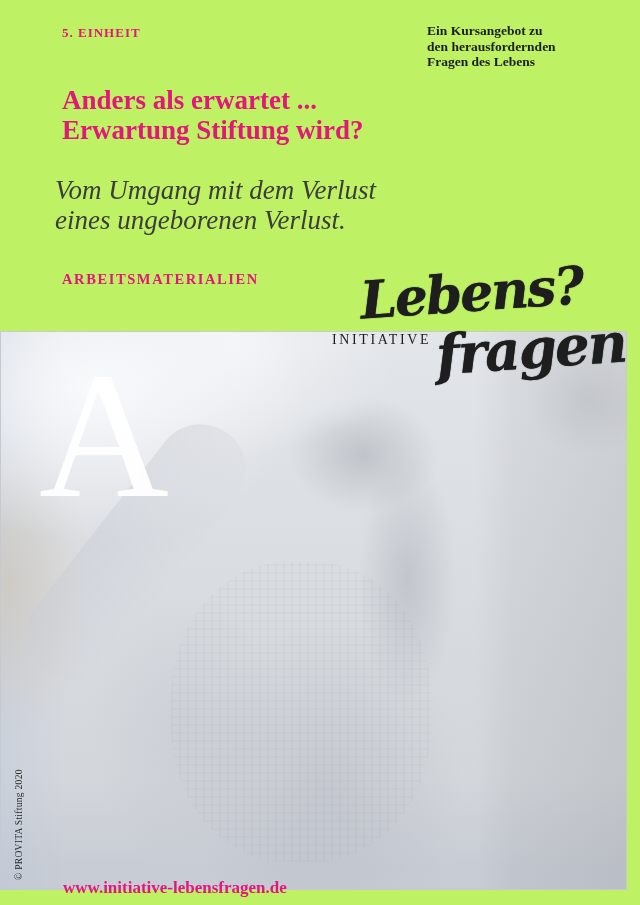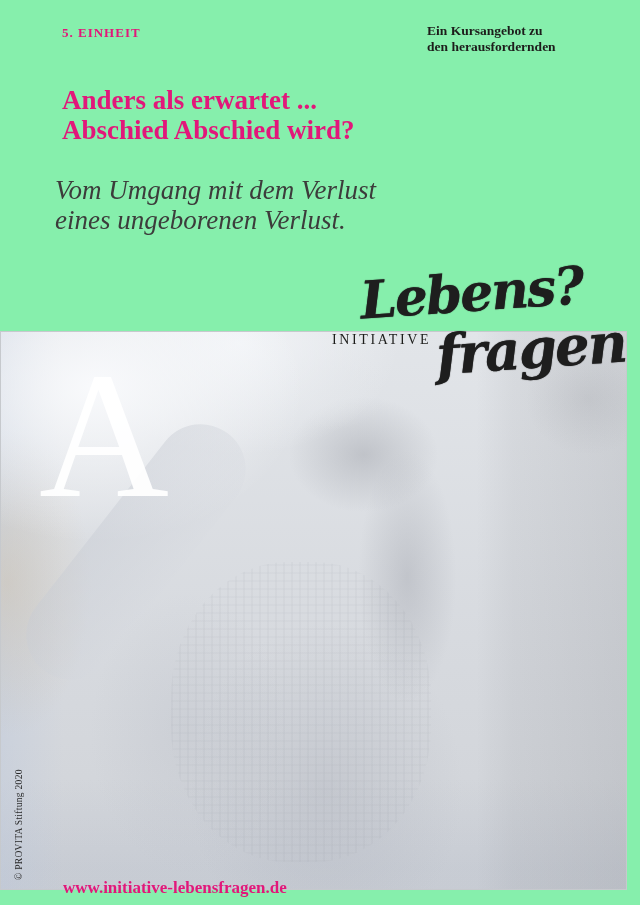--- a/index.html
+++ b/index.html
@@ -3,21 +3,21 @@
 <meta charset="utf-8">
 <style>
   :root{
     --pink:#e2177a;
     --ink:#1d1d1b;
     --gray-italic:#3c3c3b;
   }
   *{margin:0;padding:0;box-sizing:border-box;}
   html,body{background:#ffffff;}
   body{width:640px;height:905px;font-family:"Liberation Serif","DejaVu Serif",serif;}
-  .page{position:relative;width:640px;height:905px;background:#86efac;overflow:hidden;}
+  .page{position:relative;width:640px;height:905px;background:#bef264;overflow:hidden;}
 
   
   .unit-label{position:absolute;left:62px;top:25px;font-size:13px;font-weight:600;
     letter-spacing:1px;color:var(--pink);}
   .tagline{position:absolute;left:427px;top:23px;width:160px;font-size:13.5px;
     font-weight:700;line-height:15.5px;color:var(--ink);}
 
   
   .title{position:absolute;left:62px;top:85px;font-size:27px;font-weight:600;
     line-height:30px;color:var(--pink);}
@@ -75,32 +75,34 @@
 </head>
 <body>
 
 <div class="page">
 
   <div class="unit-label">5. EINHEIT</div>
 
   <div class="tagline">
     <div>Ein Kursangebot zu</div>
     <div>den herausfordernden</div>
+    <div>Fragen des Lebens</div>
   </div>
 
   <h1 class="title">
     <div>Anders als erwartet ...</div>
-    <div>Abschied Abschied wird?</div>
+    <div>Erwartung Stiftung wird?</div>
   </h1>
 
   <div class="subtitle">
     <div>Vom Umgang mit dem Verlust</div>
     <div>eines ungeborenen Verlust.</div>
   </div>
 
+  <div class="section-label">ARBEITSMATERIALIEN</div>
 
   <div class="photo">
     <div class="arm-shape"></div>
     <div class="knit-texture"></div>
     <div class="watermark">A</div>
     <div class="copyright">© PROVITA Stiftung 2020</div>
     <a class="website">www.initiative-lebensfragen.de</a>
   </div>
 
   <div class="logo">

